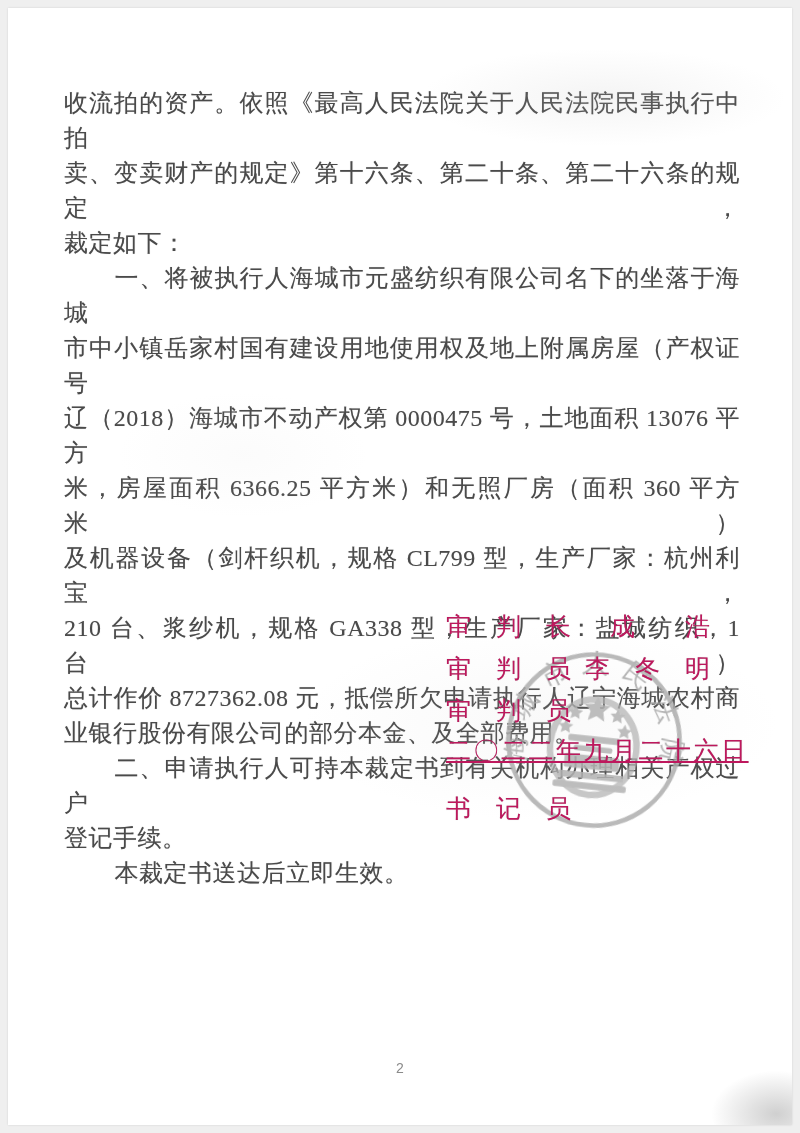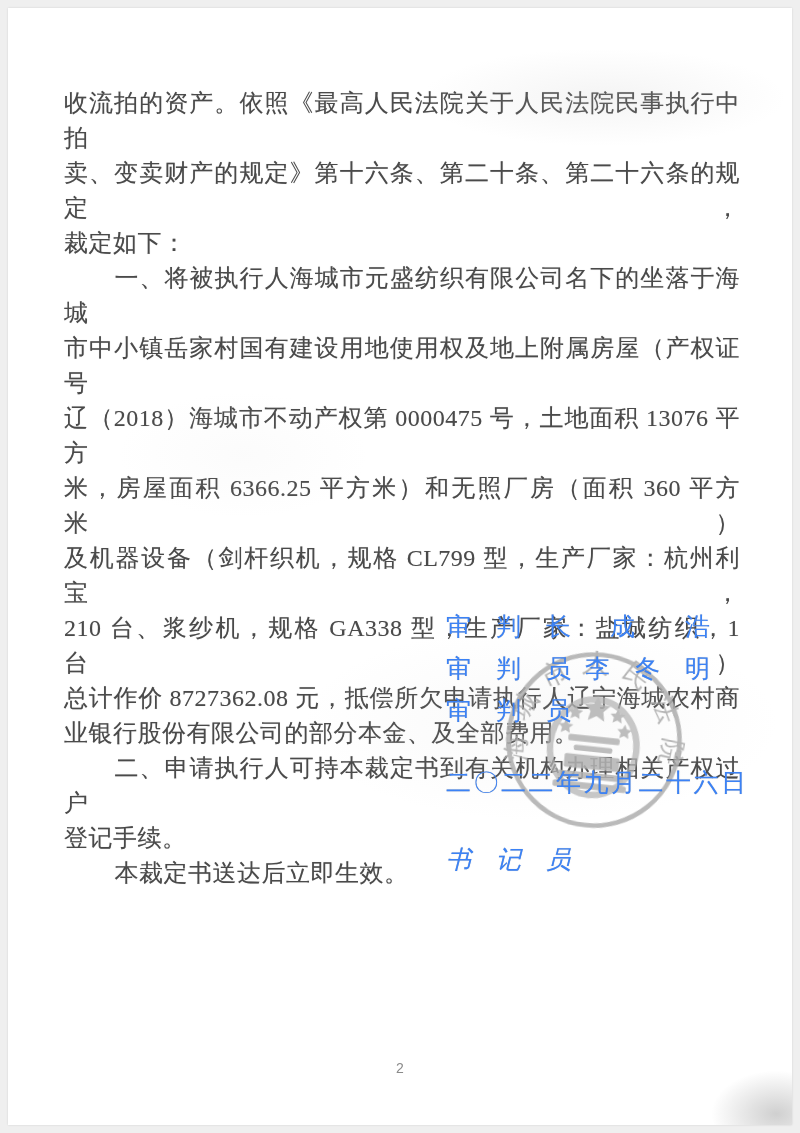--- a/index.html
+++ b/index.html
@@ -28,27 +28,27 @@
     position:absolute;left:56px;top:78px;width:676px;
     font-size:24px;line-height:35px;color:#4a4a4a;
     letter-spacing:.5px;
     text-shadow:0 0 .7px rgba(90,90,90,.45);
   }
   .line{white-space:nowrap;}
   .line.jfull{text-align:justify;text-align-last:justify;white-space:normal;}
   .line.indent{text-indent:2.1em;}
   .sig-block{
     position:absolute;left:438px;top:598px;width:264px;
-    color:#3b82f6;font-size:25px;
+    color:#be185d;font-size:25px;
     text-shadow:0 0 .7px rgba(90,90,90,.45);
     z-index:3;
   }
   .sig-row{display:flex;justify-content:space-between;line-height:42px;white-space:nowrap;}
-  .date-row{margin-top:36px;line-height:30px;white-space:nowrap;letter-spacing:2.5px;width:300px;}
-  .clerk-row{margin-top:41px;font-style:italic;}
+  .date-row{margin-top:4px;line-height:30px;white-space:nowrap;letter-spacing:2.5px;width:300px;text-decoration:underline;}
+  .clerk-row{margin-top:22px;}
   .seal{
     position:absolute;left:494px;top:640px;width:184px;height:184px;
     z-index:2;opacity:.85;
   }
   .page-number{
     position:absolute;left:0;right:0;top:1052px;text-align:center;
     font-size:14px;color:#8a8a8a;
     font-family:"Liberation Sans","DejaVu Sans",sans-serif;
   }
 </style>

